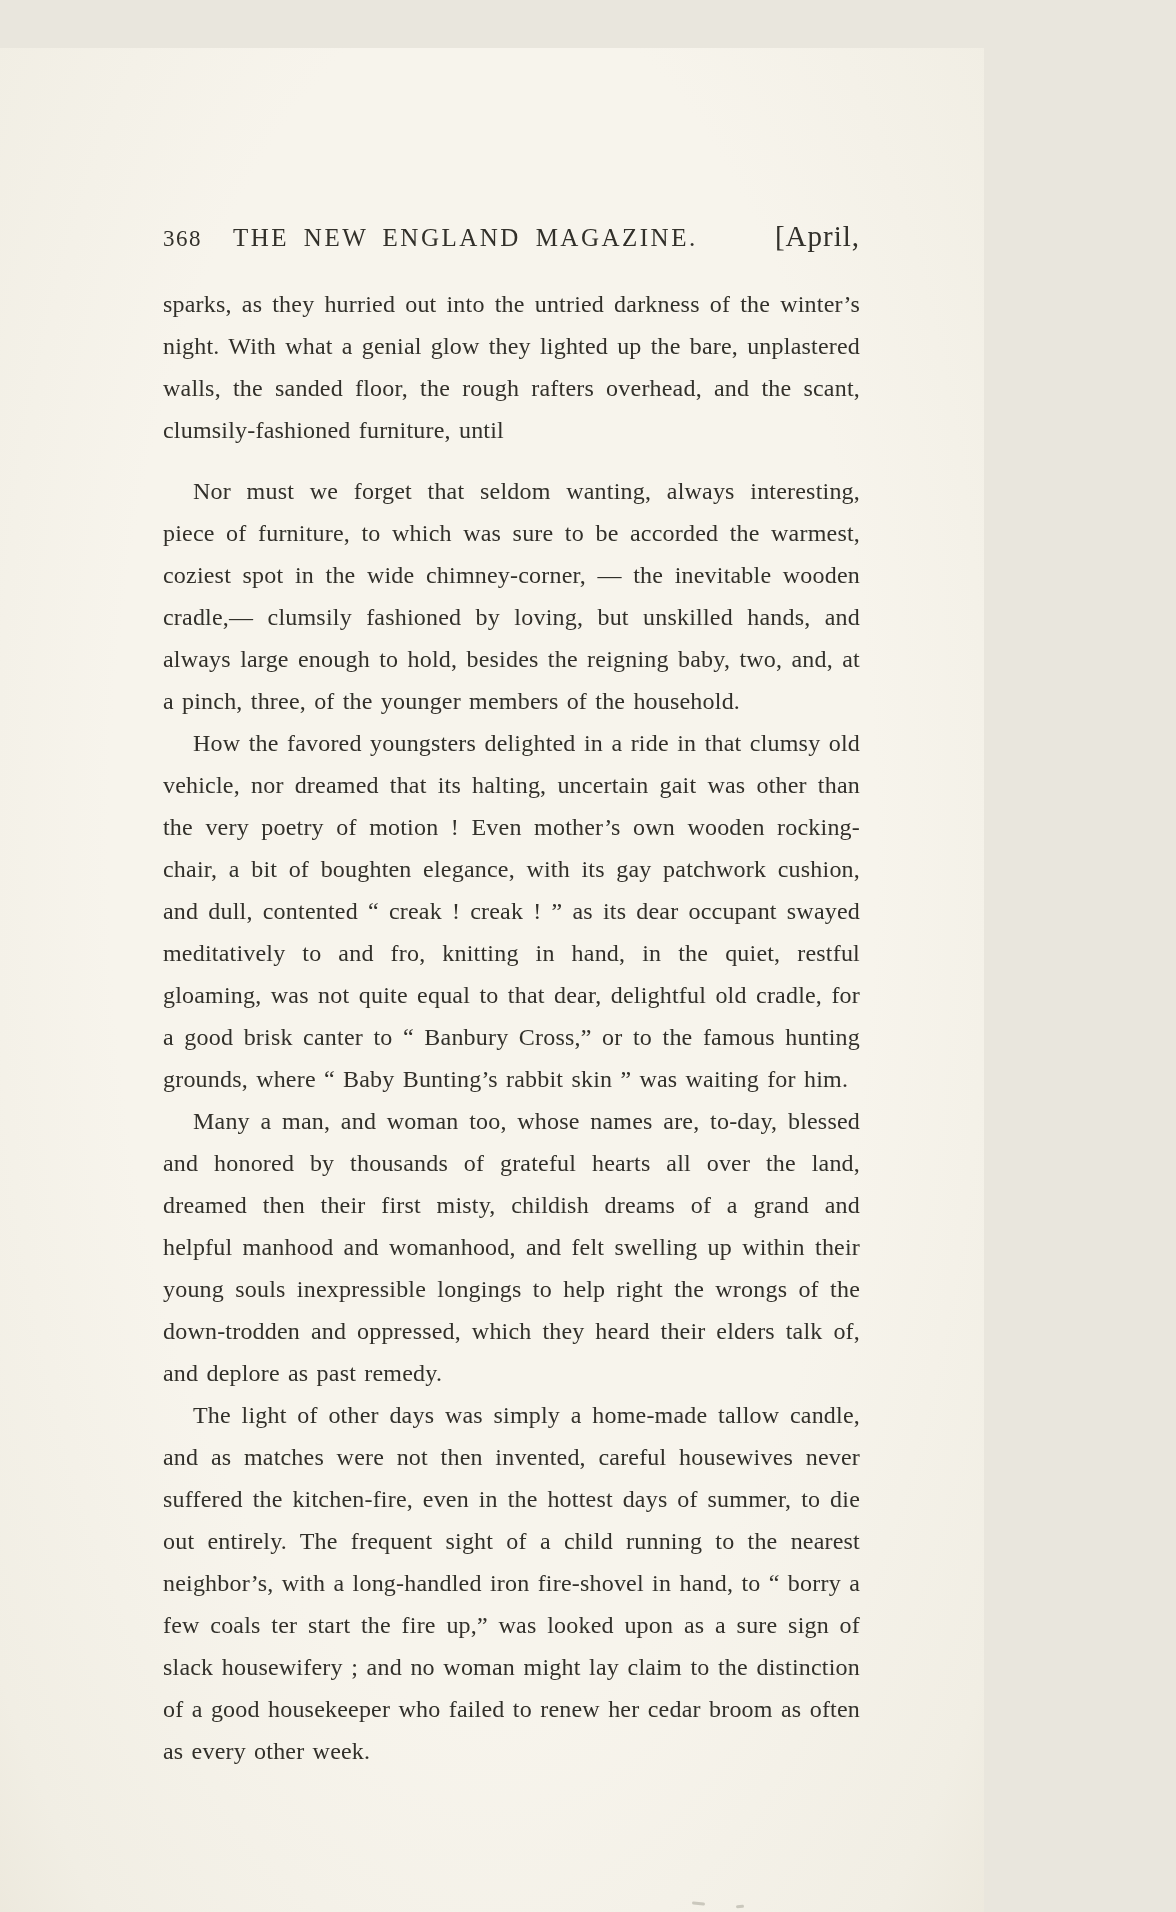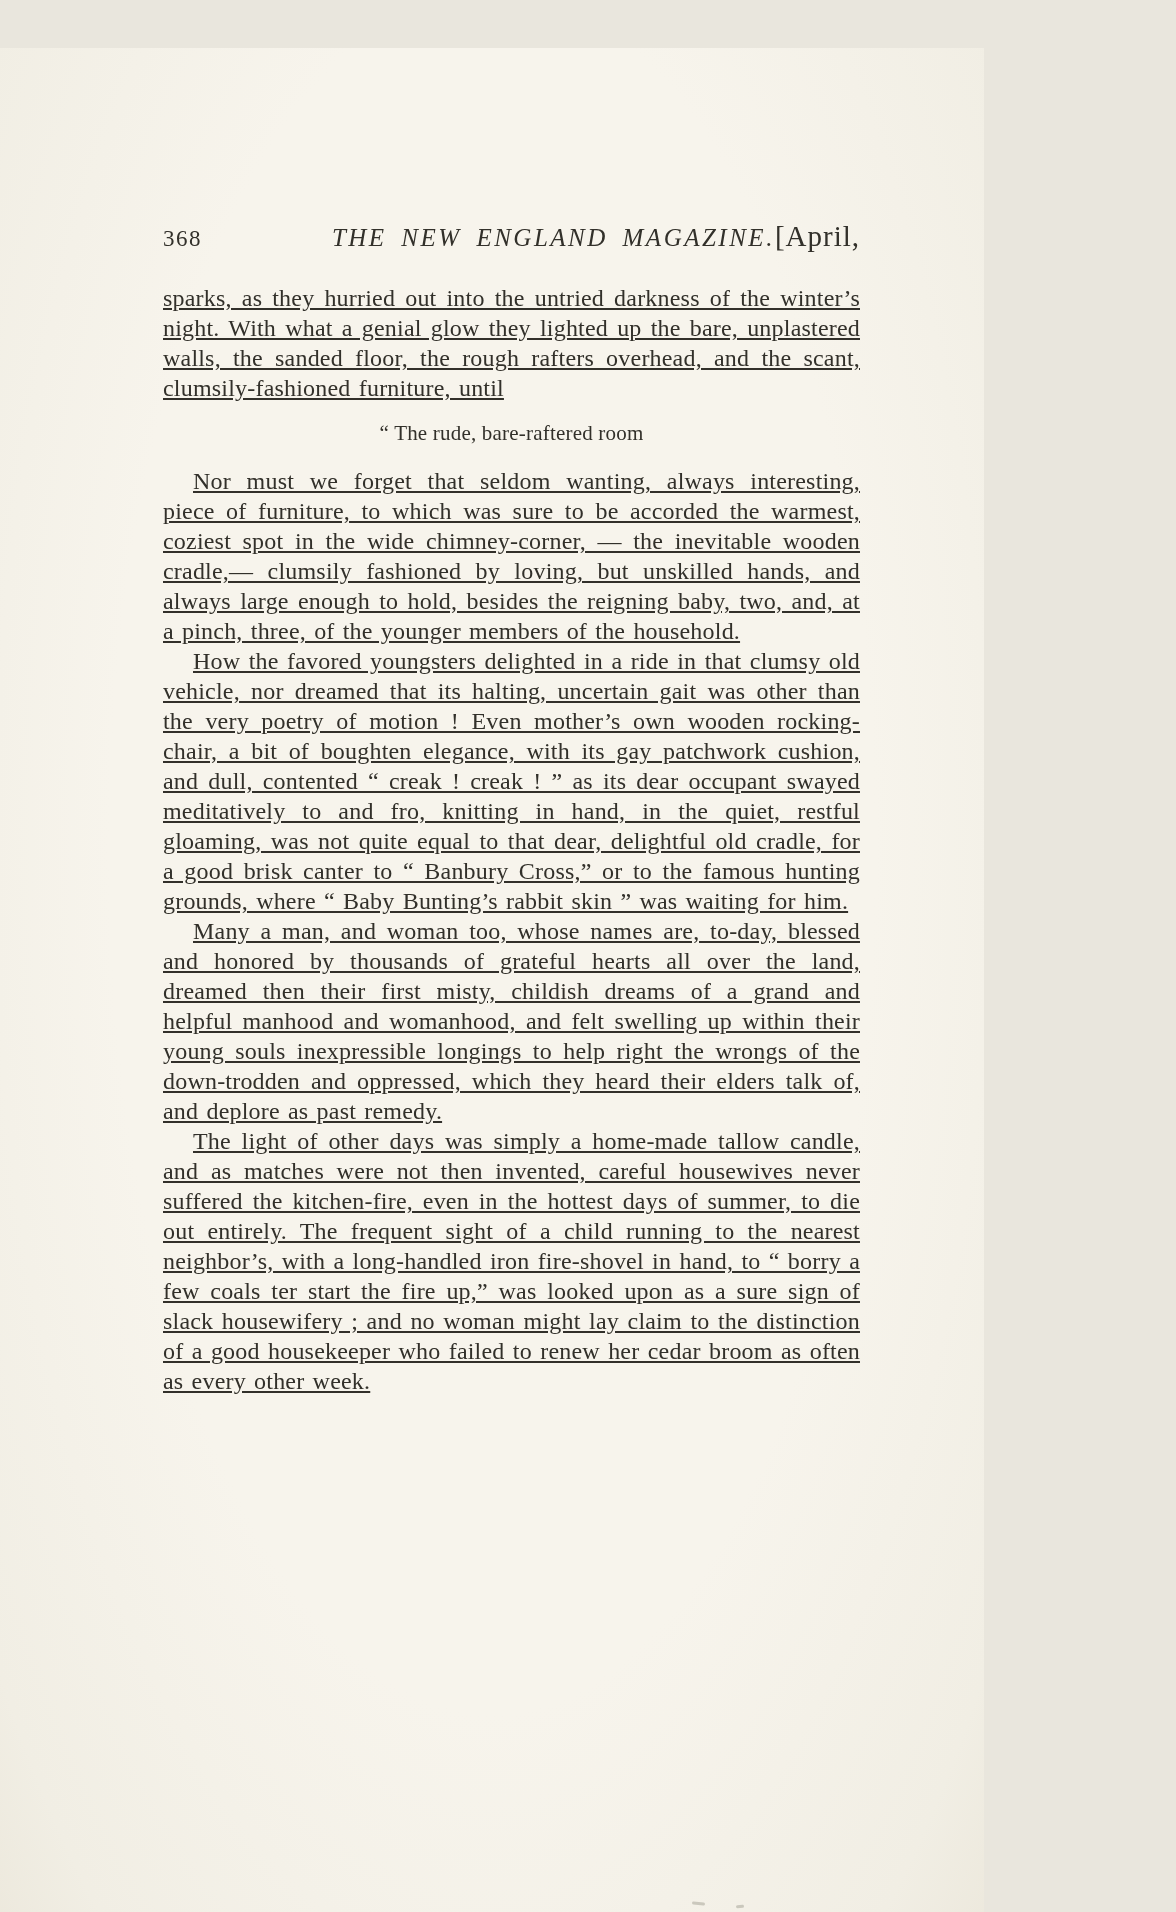--- a/index.html
+++ b/index.html
@@ -26,41 +26,39 @@
     align-items: baseline;
     margin-bottom: 30px;
   }
   .pgnum {
     font-size: 23px;
     letter-spacing: 1.5px;
     min-width: 70px;
   }
   .journal {
     flex: 1;
-    text-align: right;
-    font-style: italic;
+    text-align: left;
     font-size: 25px;
     letter-spacing: 2.5px;
     word-spacing: 6px;
     white-space: nowrap;
   }
   .issue {
     font-size: 29px;
     letter-spacing: 1px;
     min-width: 70px;
     text-align: right;
   }
   p.body {
     margin: 0;
     font-size: 24px;
-    line-height: 30px;
+    line-height: 42px;
     text-align: justify;
     word-spacing: 2px;
     letter-spacing: 0.2px;
-    text-decoration: underline;
   }
   p.indent { text-indent: 30px; }
   .quote {
     margin: 17px 0 19px 0;
     text-align: center;
     font-size: 21px;
     line-height: 27px;
     letter-spacing: 0.2px;
   }
   .artifact {
@@ -80,21 +78,20 @@
 
     <div class="header">
       <span class="pgnum">368</span>
       <span class="journal">THE NEW ENGLAND MAGAZINE.</span>
       <span class="issue">[April,</span>
     </div>
 
     <p class="body">sparks, as they hurried out into the untried darkness of the winter’s night.  With what a genial glow they lighted up the bare, unplastered walls, the sanded floor, the rough rafters overhead, and the scant, clumsily-fashioned furniture, until</p>
 
     <div class="quote">
-      <div>“ The rude, bare-raftered room</div>
     </div>
 
     <p class="body indent">Nor must we forget that seldom wanting, always interesting, piece of furniture, to which was sure to be accorded the warmest, coziest spot in the wide chimney-corner, — the inevitable wooden cradle,— clumsily fashioned by loving, but unskilled hands, and always large enough to hold, besides the reigning baby, two, and, at a pinch, three, of the younger members of the household.</p>
     <p class="body indent">How the favored youngsters delighted in a ride in that clumsy old vehicle, nor dreamed that its halting, uncertain gait was other than the very poetry of motion !  Even mother’s own wooden rocking-chair, a bit of boughten elegance, with its gay patchwork cushion, and dull, contented “ creak ! creak ! ” as its dear occupant swayed meditatively to and fro, knitting in hand, in the quiet, restful gloaming, was not quite equal to that dear, delightful old cradle, for a good brisk canter to “ Banbury Cross,” or to the famous hunting grounds, where “ Baby Bunting’s rabbit skin ” was waiting for him.</p>
     <p class="body indent">Many a man, and woman too, whose names are, to-day, blessed and honored by thousands of  grateful hearts all over the land, dreamed then their first misty, childish dreams of a grand and helpful manhood and womanhood, and felt swelling up within their young souls inexpressible longings to help right the wrongs of the down-trodden and oppressed, which they heard their elders talk of, and deplore as past remedy.</p>
     <p class="body indent">The light of other days was simply a home-made tallow candle, and as  matches were not then invented, careful  housewives never suffered the kitchen-fire, even in the hottest days of summer, to die out entirely.  The frequent sight of a child running to the nearest neighbor’s, with a long-handled iron fire-shovel in hand, to “ borry a few coals ter start the fire up,” was looked upon as a sure sign of slack housewifery ; and no woman might lay claim to the distinction of a good housekeeper who failed to renew her cedar broom as often as every other week.</p>
 
   </div>
 
   <div class="artifact a1"></div>

